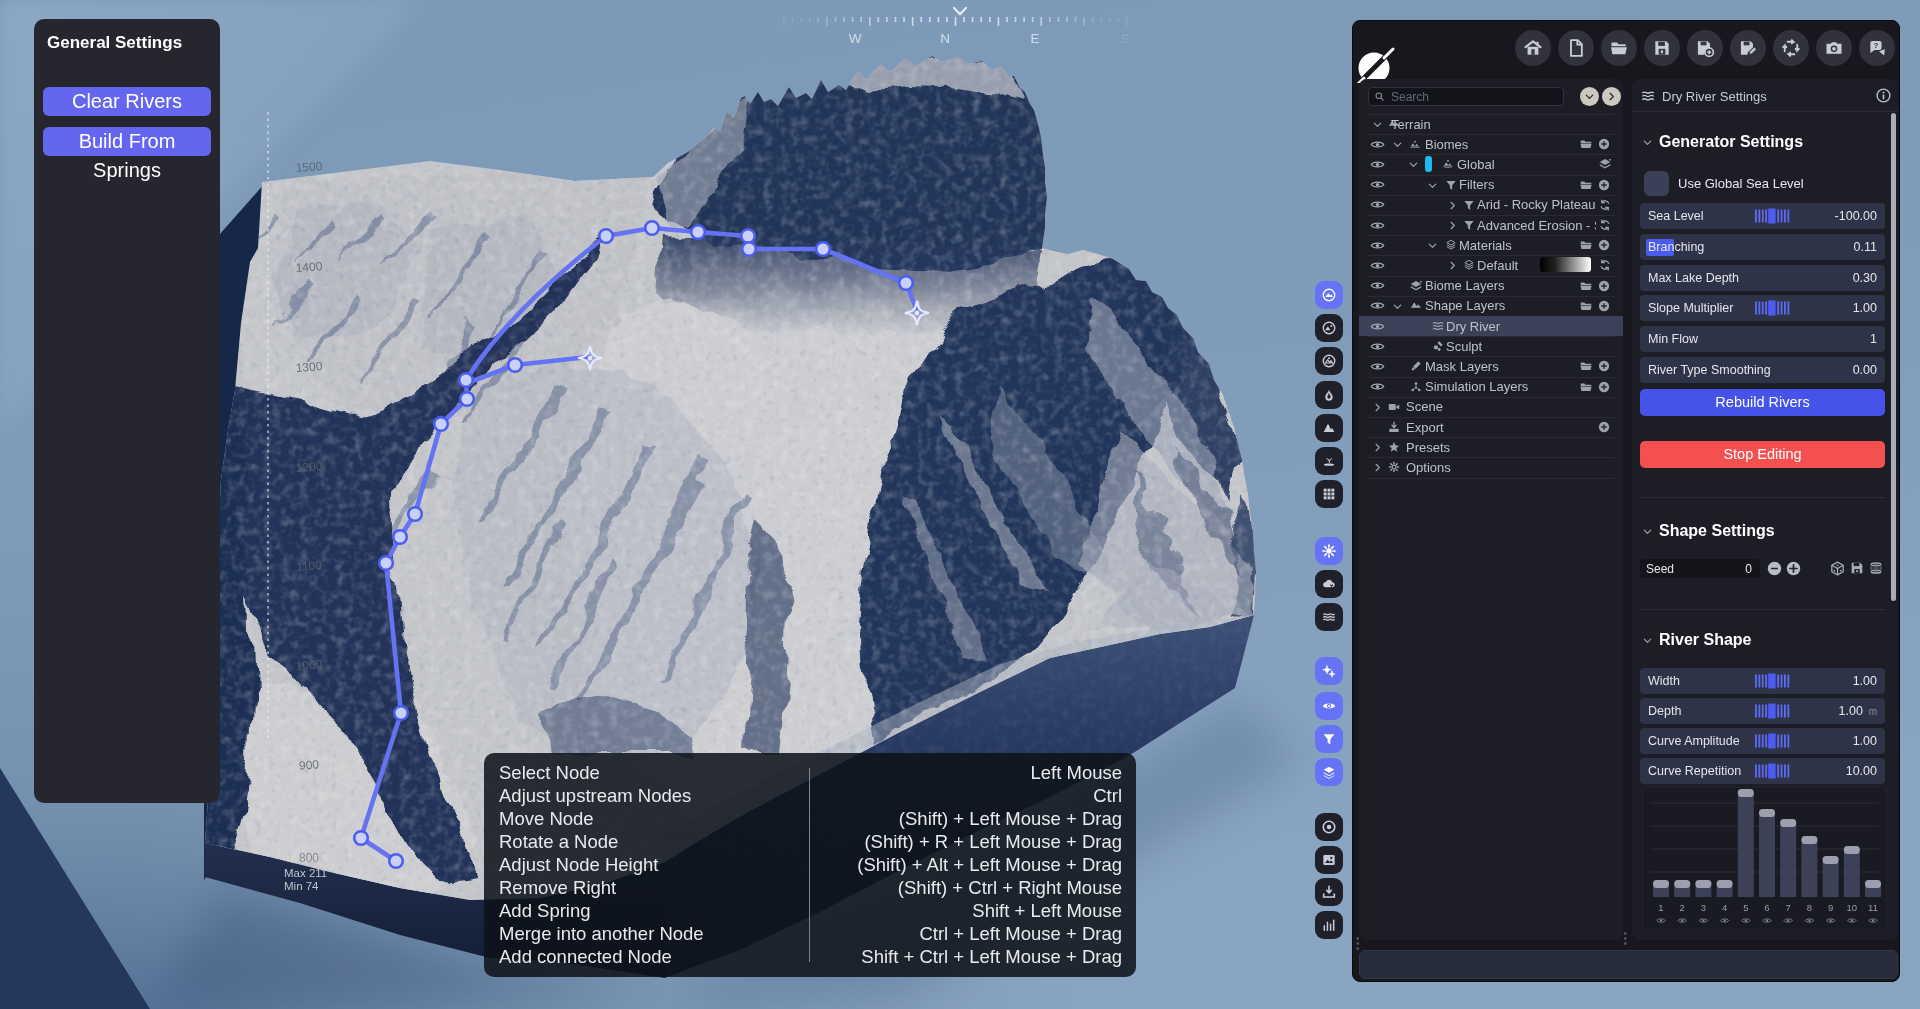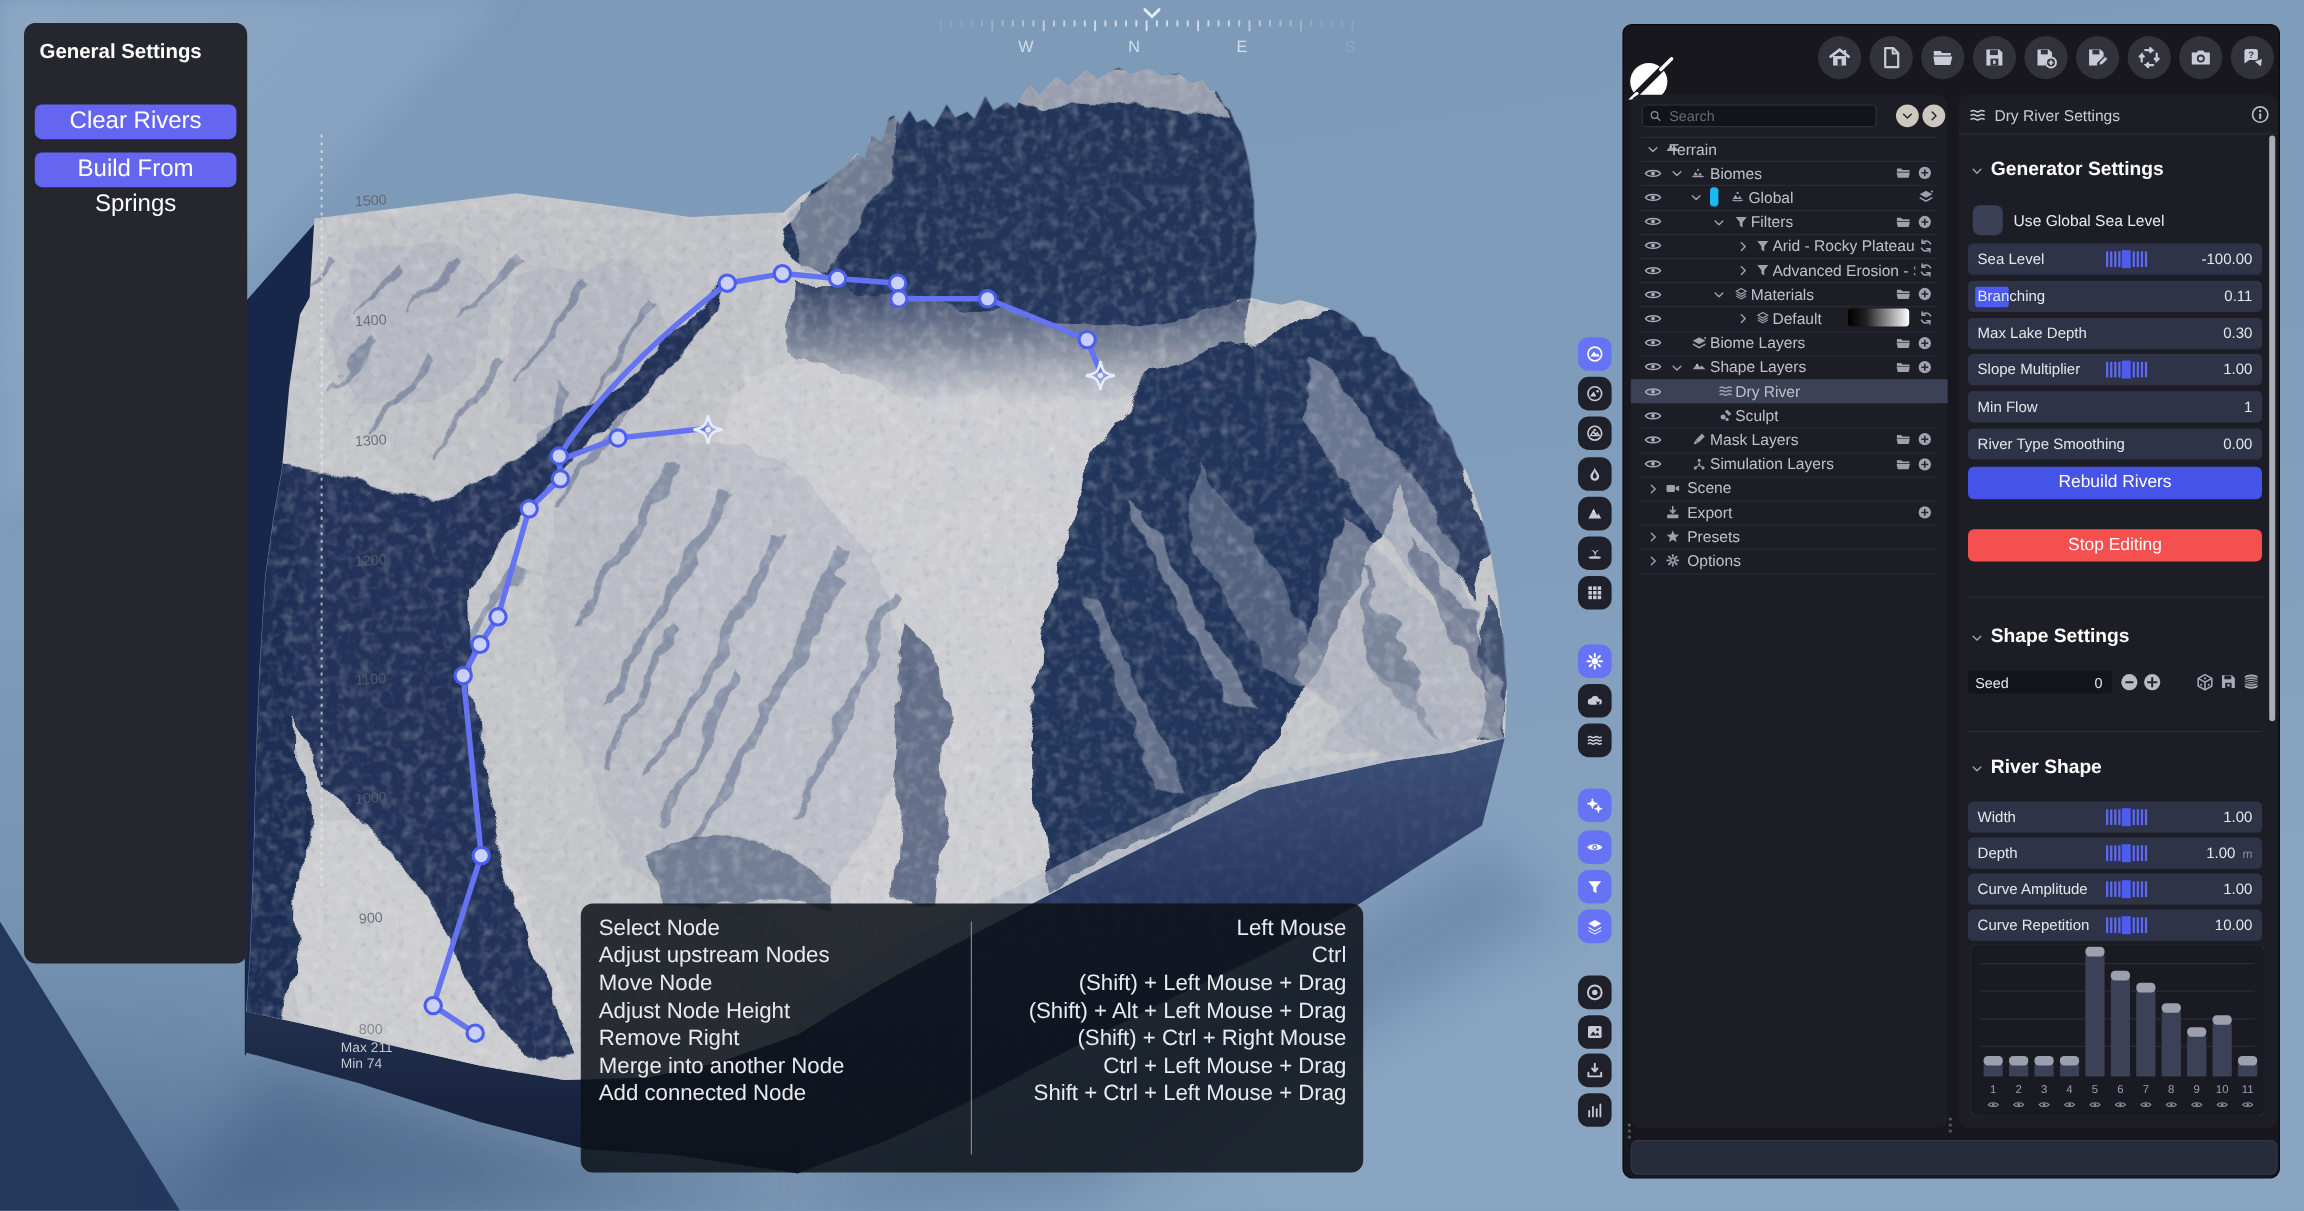--- a/index.html
+++ b/index.html
@@ -236,46 +236,54 @@
     <circle cx="906" cy="283" r="6.8" fill="#c9d1fb" stroke="#4c5eef" stroke-width="2.6"></circle>
     <g transform="translate(590,358)">
       <path d="M0,-12 C1.6,-3.2 3.2,-1.6 12,0 C3.2,1.6 1.6,3.2 0,12 C-1.6,3.2 -3.2,1.6 -12,0 C-3.2,-1.6 -1.6,-3.2 0,-12 Z" fill="#6b7bf4" fill-opacity="0.35" stroke="#e6eaff" stroke-width="2.2"></path>
       <circle r="2.2" fill="#e6eaff"></circle>
     </g>
     <g transform="translate(917,313)">
       <path d="M0,-12 C1.6,-3.2 3.2,-1.6 12,0 C3.2,1.6 1.6,3.2 0,12 C-1.6,3.2 -3.2,1.6 -12,0 C-3.2,-1.6 -1.6,-3.2 0,-12 Z" fill="#6b7bf4" fill-opacity="0.35" stroke="#e6eaff" stroke-width="2.2"></path>
       <circle r="2.2" fill="#e6eaff"></circle>
     </g>
   </svg>
-<div class="abs panel" style="left:20px;top:19px;width:186px;height:784px">
+<div class="abs panel" style="left:34px;top:19px;width:186px;height:784px">
 <div style="color:#fff;font-weight:bold;font-size:17px;padding:14px 0 0 13px">General Settings</div>
 <div class="btnp abs" style="left:9px;top:68px;width:168px;height:29px;line-height:29px">Clear Rivers</div>
 <div class="btnp abs" style="left:9px;top:108px;width:168px;height:29px;line-height:29px">Build From Springs</div>
 </div>
 <div class="abs" style="left:484px;top:753px;width:652px;height:224px;background:rgba(13,17,24,0.86);border-radius:10px;color:#e9eaee;font-size:18.5px;padding:8px 14px 0 15px">
 <div class="abs" style="left:325px;top:15px;width:1px;height:194px;background:#7e838c"></div>
 <div style="display:flex;justify-content:space-between;height:23px;line-height:23px">
       <span>Select Node</span>
       <span>Left Mouse</span>
     </div>
     <div style="display:flex;justify-content:space-between;height:23px;line-height:23px">
       <span>Adjust upstream Nodes</span>
       <span>Ctrl</span>
     </div>
     <div style="display:flex;justify-content:space-between;height:23px;line-height:23px">
       <span>Move Node</span>
       <span>(Shift) + Left Mouse + Drag</span>
     </div>
     <div style="display:flex;justify-content:space-between;height:23px;line-height:23px">
+      <span>Rotate a Node</span>
+      <span>(Shift) + R + Left Mouse + Drag</span>
+    </div>
+    <div style="display:flex;justify-content:space-between;height:23px;line-height:23px">
       <span>Adjust Node Height</span>
       <span>(Shift) + Alt + Left Mouse + Drag</span>
     </div>
     <div style="display:flex;justify-content:space-between;height:23px;line-height:23px">
       <span>Remove Right</span>
       <span>(Shift) + Ctrl + Right Mouse</span>
+    </div>
+    <div style="display:flex;justify-content:space-between;height:23px;line-height:23px">
+      <span>Add Spring</span>
+      <span>Shift + Left Mouse</span>
     </div>
     <div style="display:flex;justify-content:space-between;height:23px;line-height:23px">
       <span>Merge into another Node</span>
       <span>Ctrl + Left Mouse + Drag</span>
     </div>
     <div style="display:flex;justify-content:space-between;height:23px;line-height:23px">
       <span>Add connected Node</span>
       <span>Shift + Ctrl + Left Mouse + Drag</span>
     </div>
 </div>

